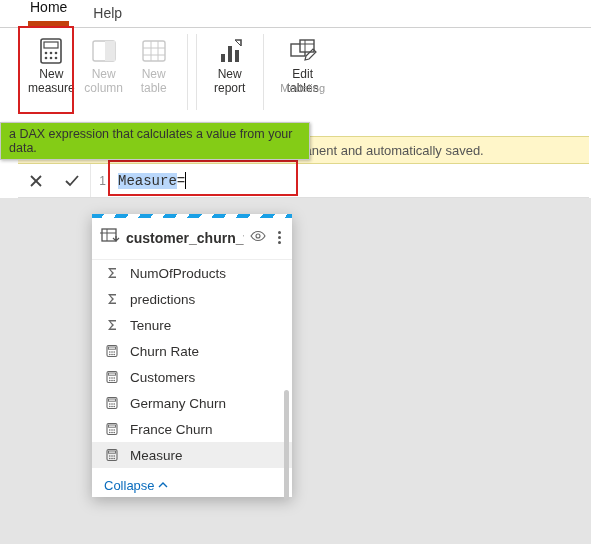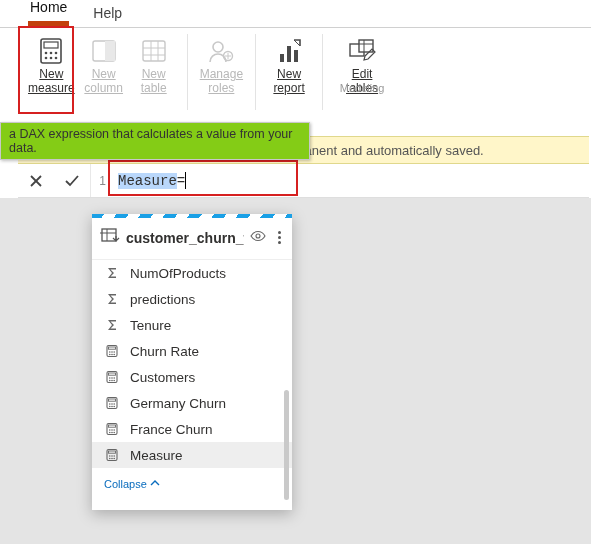--- a/index.html
+++ b/index.html
@@ -73,21 +73,20 @@
     height: 30px;
     display: flex;
     align-items: center;
     justify-content: center;
   }
   .rb-label {
     font-size: 12px;
     text-align: center;
     line-height: 1.15;
     white-space: pre-line;
-    text-decoration: underline;
   }
   .highlight-box {
     position: absolute;
     border: 2px solid #d62020;
     pointer-events: none;
   }
   .ribbon-tag {
     position: absolute;
     bottom: 0;
     left: 0;
@@ -207,22 +206,22 @@
     font-size: 13.5px;
     cursor: pointer;
   }
   .field-pane .row.sel-row { background: #eeeeee; }
   .field-pane .row .ic {
     width: 16px; height: 16px;
     display: inline-flex; align-items: center; justify-content: center;
     color: #666;
   }
   .field-pane .collapse {
-    padding: 10px 12px 20px 12px;
-    font-size: 11px;
+    padding: 10px 12px 4px 12px;
+    font-size: 13px;
     color: #0a6cbd;
     cursor: pointer;
   }
   .scrollbar {
     position: absolute;
     right: 3px;
     top: 176px;
     width: 5px;
     height: 110px;
     background: #c9c9c9;
@@ -283,35 +282,20 @@
           </svg>
         </span>
         <span class="rb-label">New
 table</span>
       </div>
     </div>
   </div>
 
   <div class="rb-sep"></div>
 
-  <div class="rb-group">
-    <div class="rb-btn disabled">
-      <span class="rb-bigicon">
-        <svg width="30" height="30" viewBox="0 0 30 30">
-          <circle cx="12" cy="11" r="5" fill="none" stroke="#c8c8c8" stroke-width="1.6"></circle>
-          <path d="M4 26c0-5 4-8 8-8s8 3 8 8" fill="none" stroke="#c8c8c8" stroke-width="1.6"></path>
-          <circle cx="22" cy="20" r="4.5" fill="none" stroke="#c8c8c8" stroke-width="1.4"></circle>
-          <line x1="19" y1="20" x2="25" y2="20" stroke="#c8c8c8"></line>
-            <line x1="22" y1="17" x2="22" y2="23" stroke="#c8c8c8"></line>
-        </svg>
-      </span>
-      <span class="rb-label">Manage
-roles</span>
-    </div>
-  </div>
 
   <div class="rb-sep"></div>
 
   <div class="rb-group">
     <div class="rb-btn">
       <span class="rb-bigicon">
         <svg width="30" height="30" viewBox="0 0 30 30">
           <rect x="6" y="18" width="4" height="8" fill="#4a4a4a"></rect>
           <rect x="13" y="10" width="4" height="16" fill="#4a4a4a"></rect>
           <rect x="20" y="14" width="4" height="12" fill="#4a4a4a"></rect>

